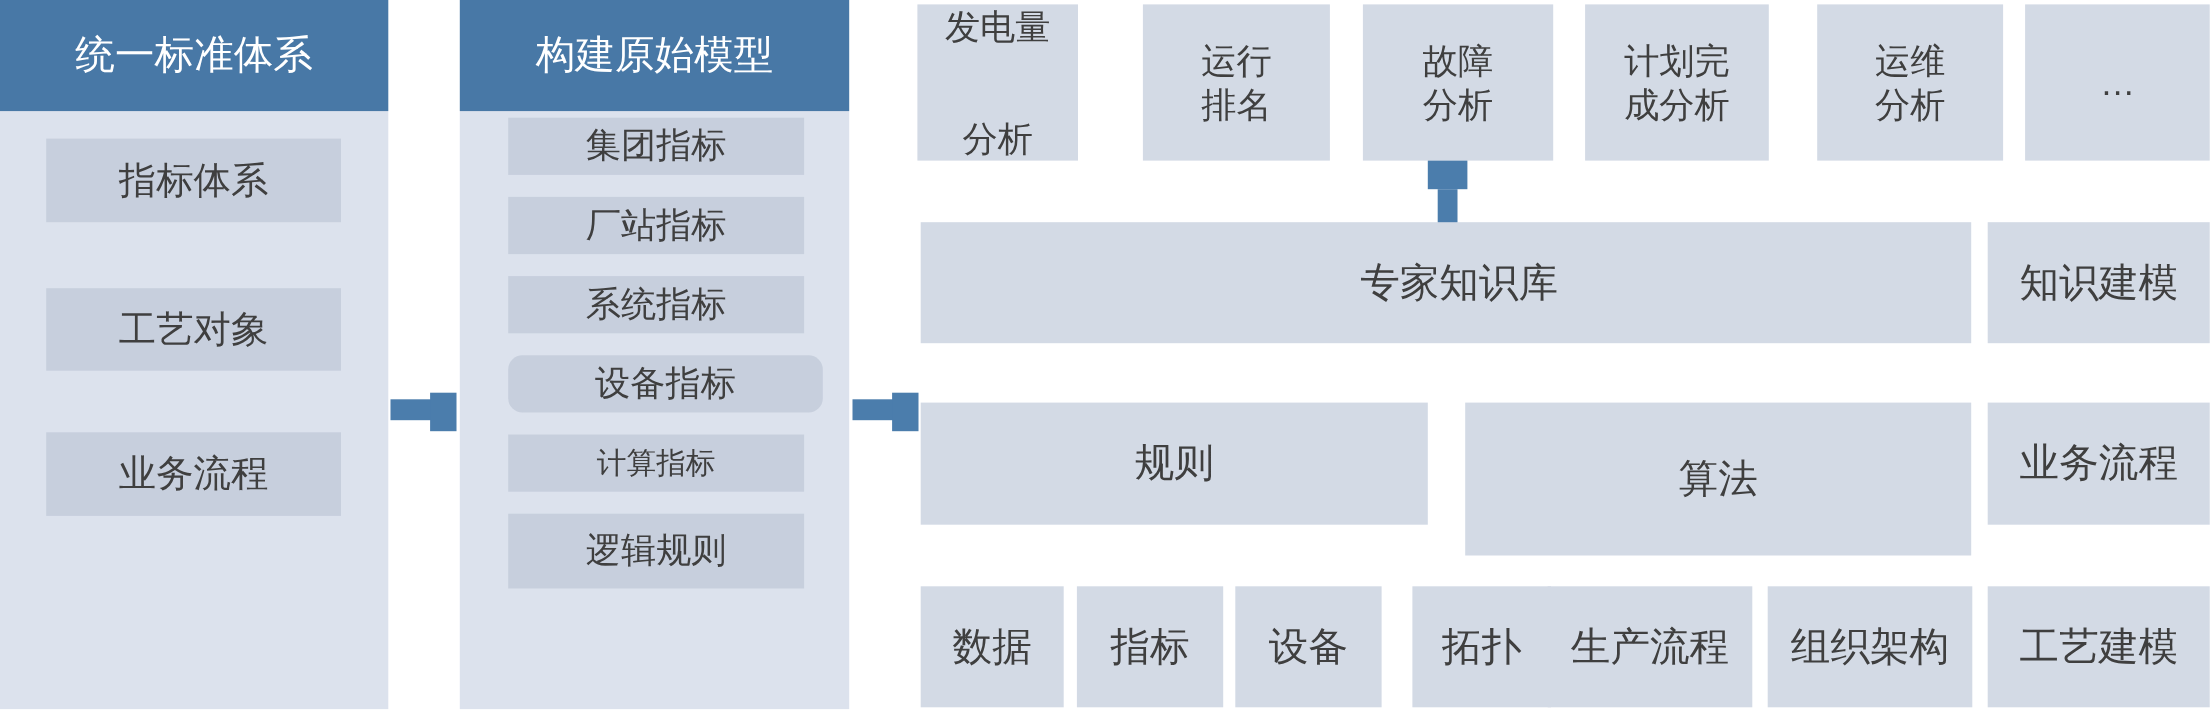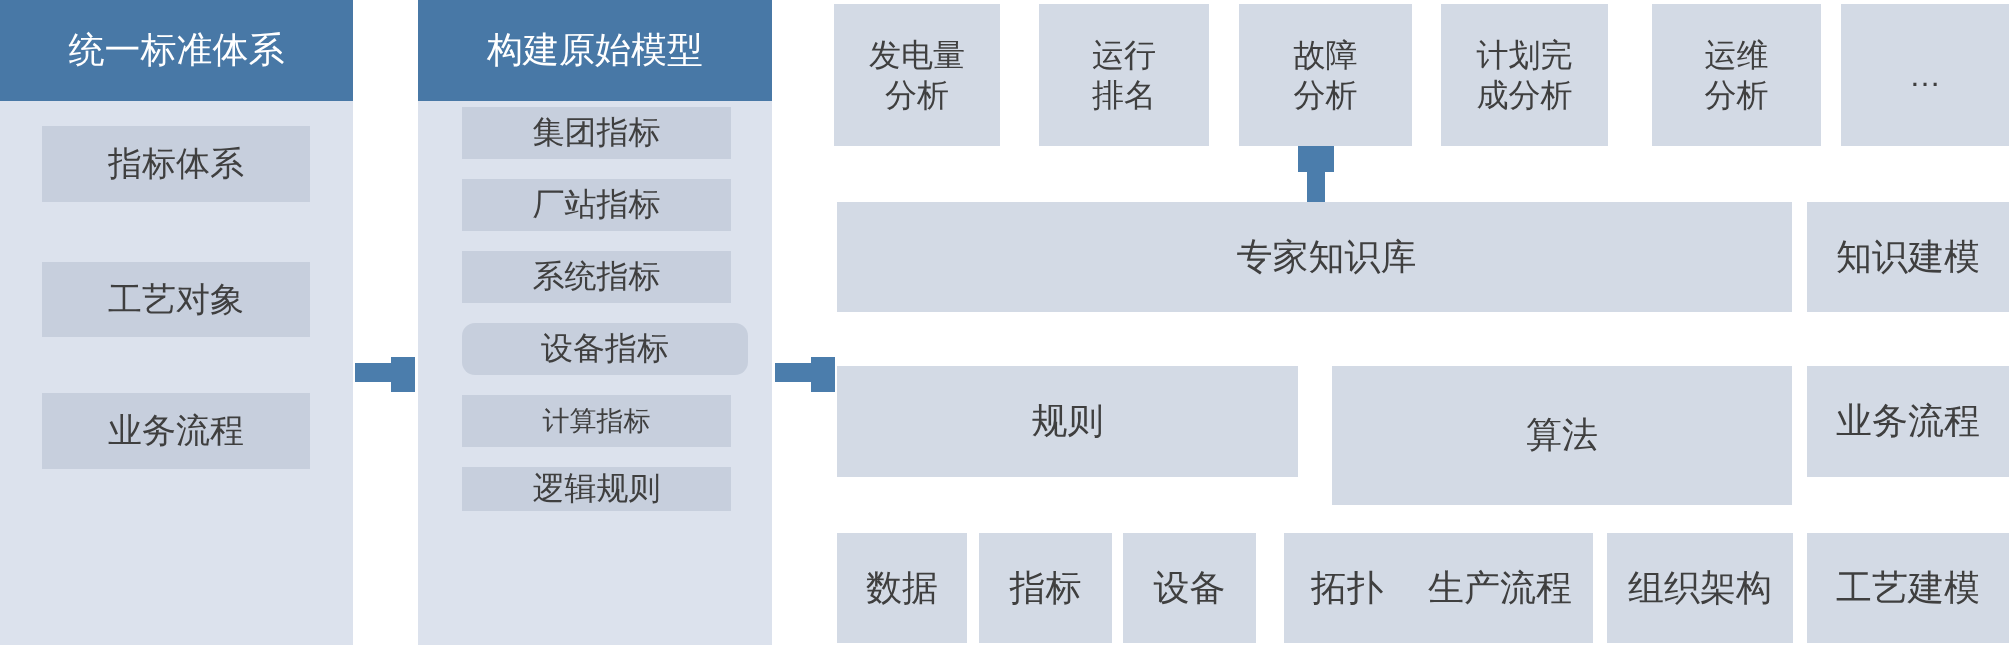--- a/index.html
+++ b/index.html
@@ -47,30 +47,30 @@
   </span>
 
   
   <div class="abs col-bg" style="left:418px;top:101px;width:354px;height:544px;"></div>
   <div class="box col-header" style="left:418px;top:0;width:354px;height:101px;">构建原始模型</div>
   <div class="box item" style="left:462px;top:107px;width:269px;height:52px;font-size:32px;">集团指标</div>
   <div class="box item" style="left:462px;top:179px;width:269px;height:52px;font-size:32px;">厂站指标</div>
   <div class="box item" style="left:462px;top:251px;width:269px;height:52px;font-size:32px;">系统指标</div>
   <div class="box item" style="left:462px;top:323px;width:286px;height:52px;font-size:32px;border-radius:13px;">设备指标</div>
   <div class="box item" style="left:462px;top:395px;width:269px;height:52px;font-size:27px;">计算指标</div>
-  <div class="box item" style="left:462px;top:467px;width:269px;height:44px;font-size:32px;">逻辑规则</div>
+  <div class="box item" style="left:462px;top:467px;width:269px;height:68px;font-size:32px;">逻辑规则</div>
 
   
   <span>
     <span class="arrow-part" style="left:775px;top:363px;width:37px;height:19px;"></span>
     <span class="arrow-part" style="left:811px;top:357px;width:24px;height:35px;"></span>
   </span>
 
   
-  <div class="box panel two-line" style="left:834px;top:4px;width:166px;height:142px;">
+  <div class="box panel two-line" style="left:834px;top:4px;width:146px;height:142px;justify-content:space-between;">
     <span>发电量</span>
     <span>分析</span>
   </div>
   <div class="box panel two-line" style="left:1039px;top:4px;width:170px;height:142px;">
     <span>运行</span>
     <span>排名</span>
   </div>
   <div class="box panel two-line" style="left:1239px;top:4px;width:173px;height:142px;">
     <span>故障</span>
     <span>分析</span>

